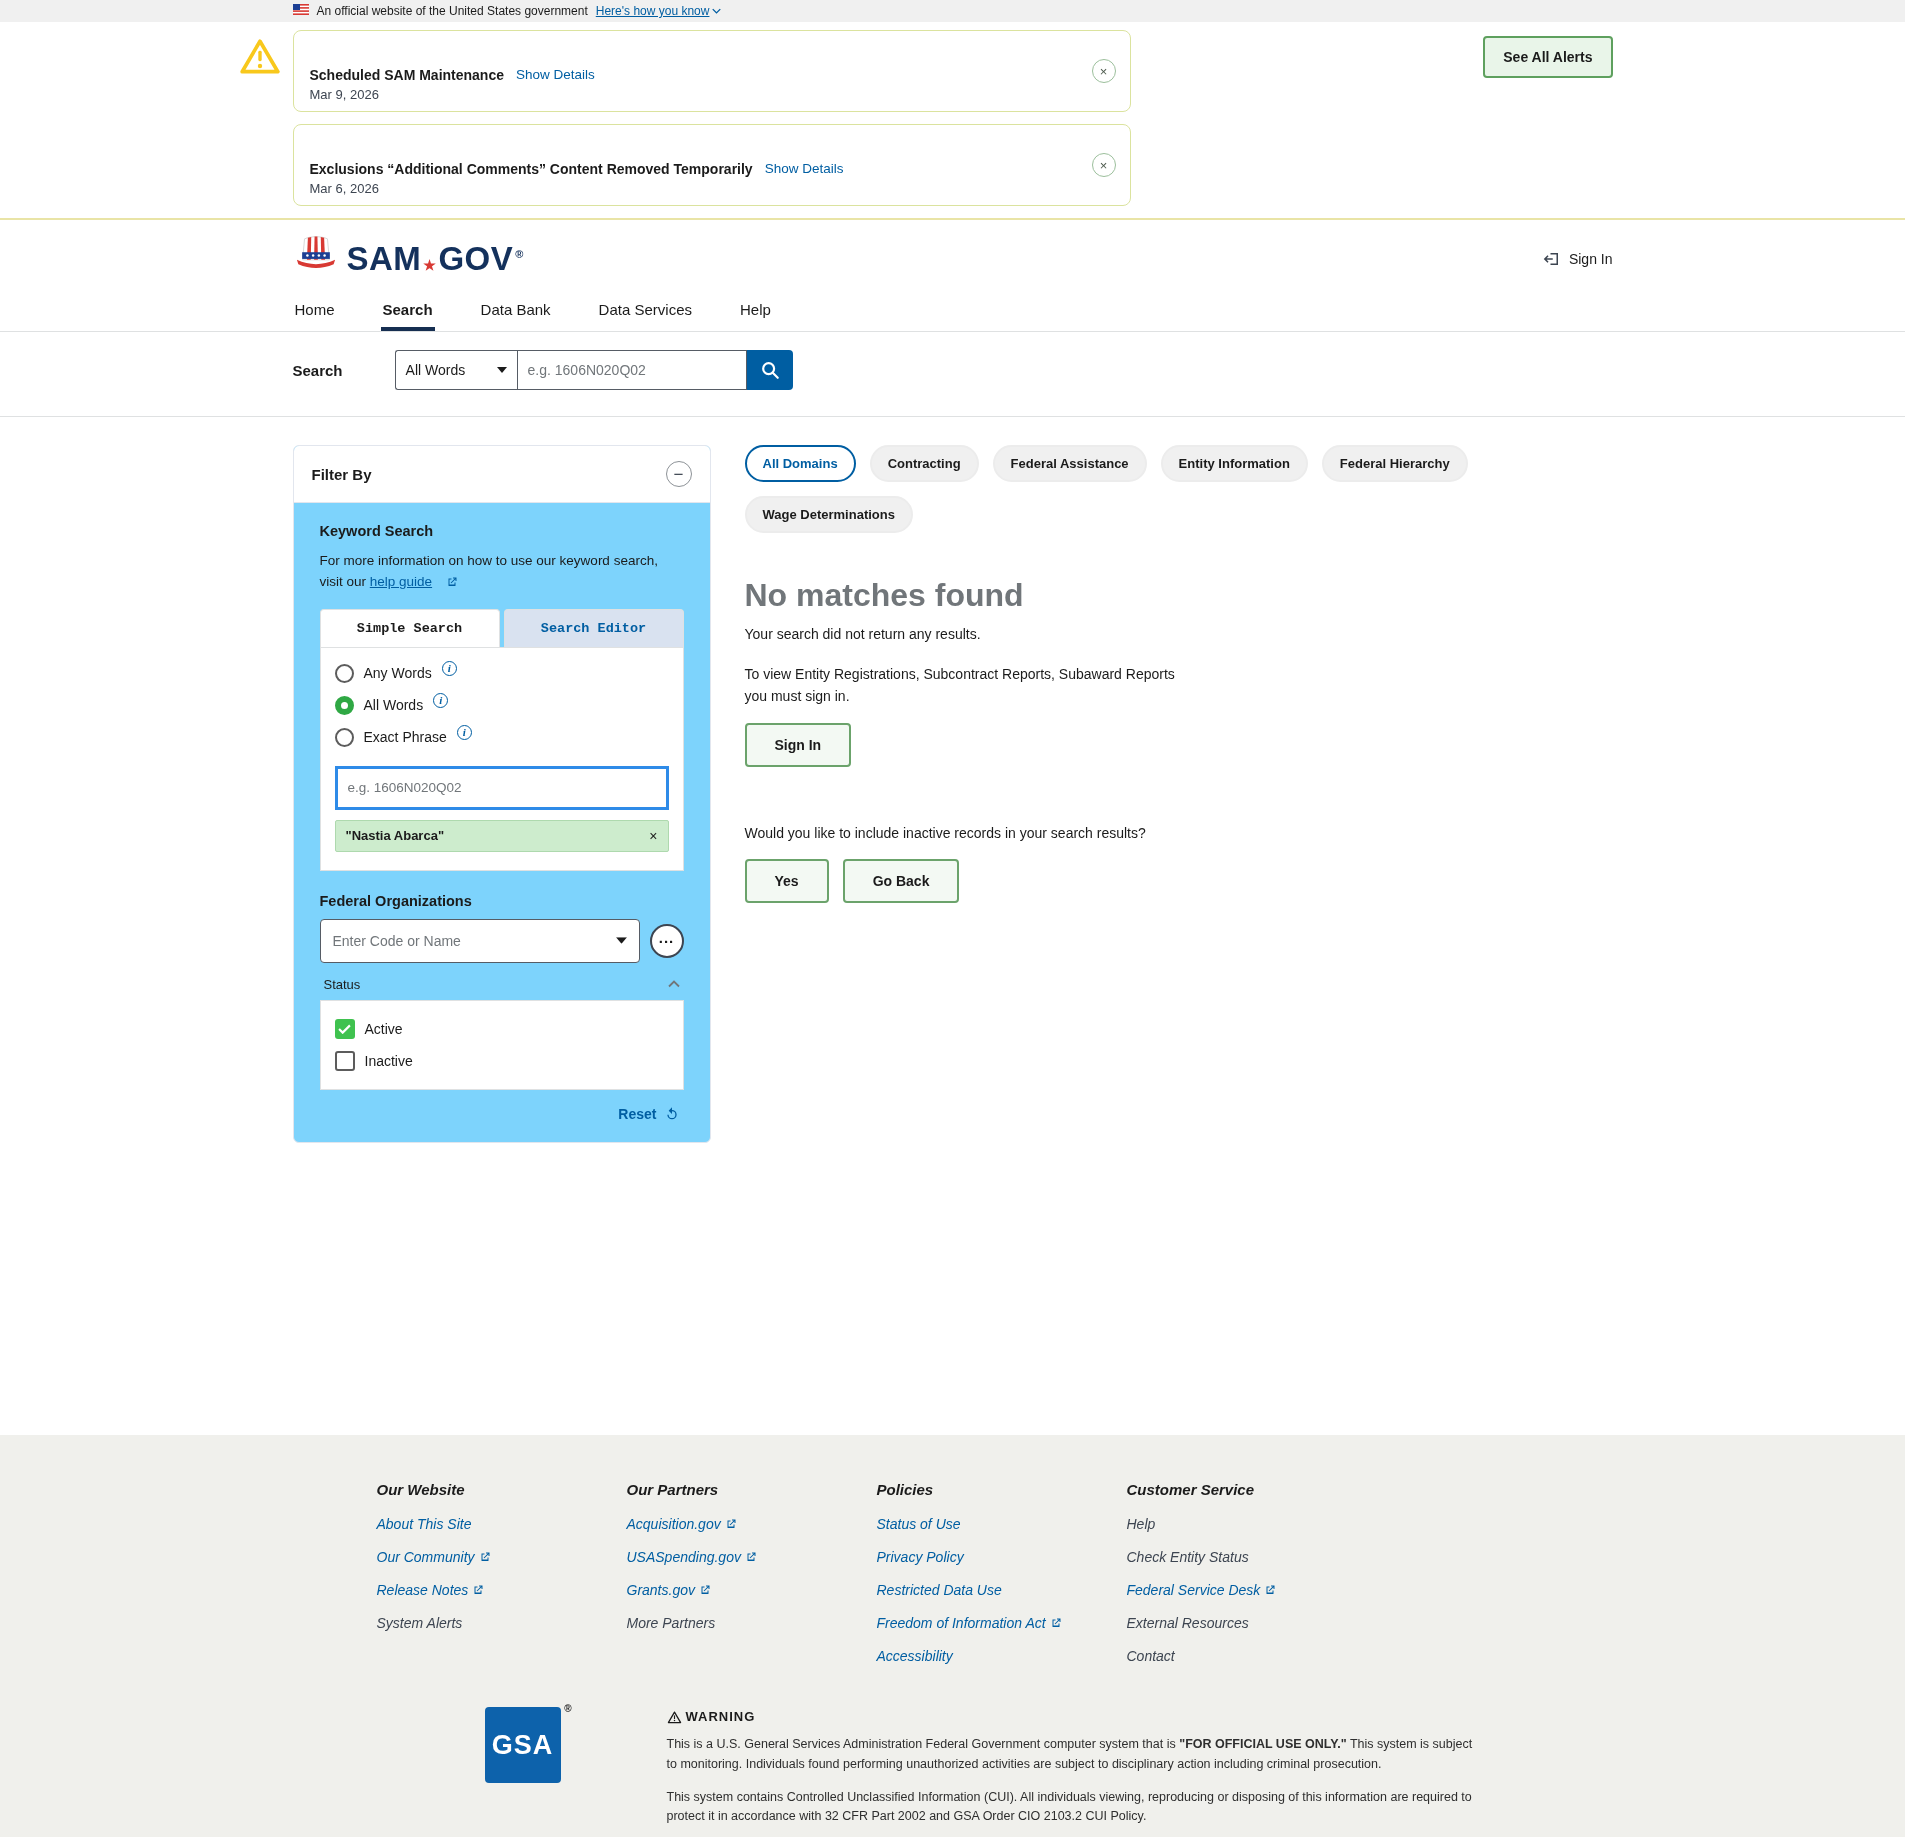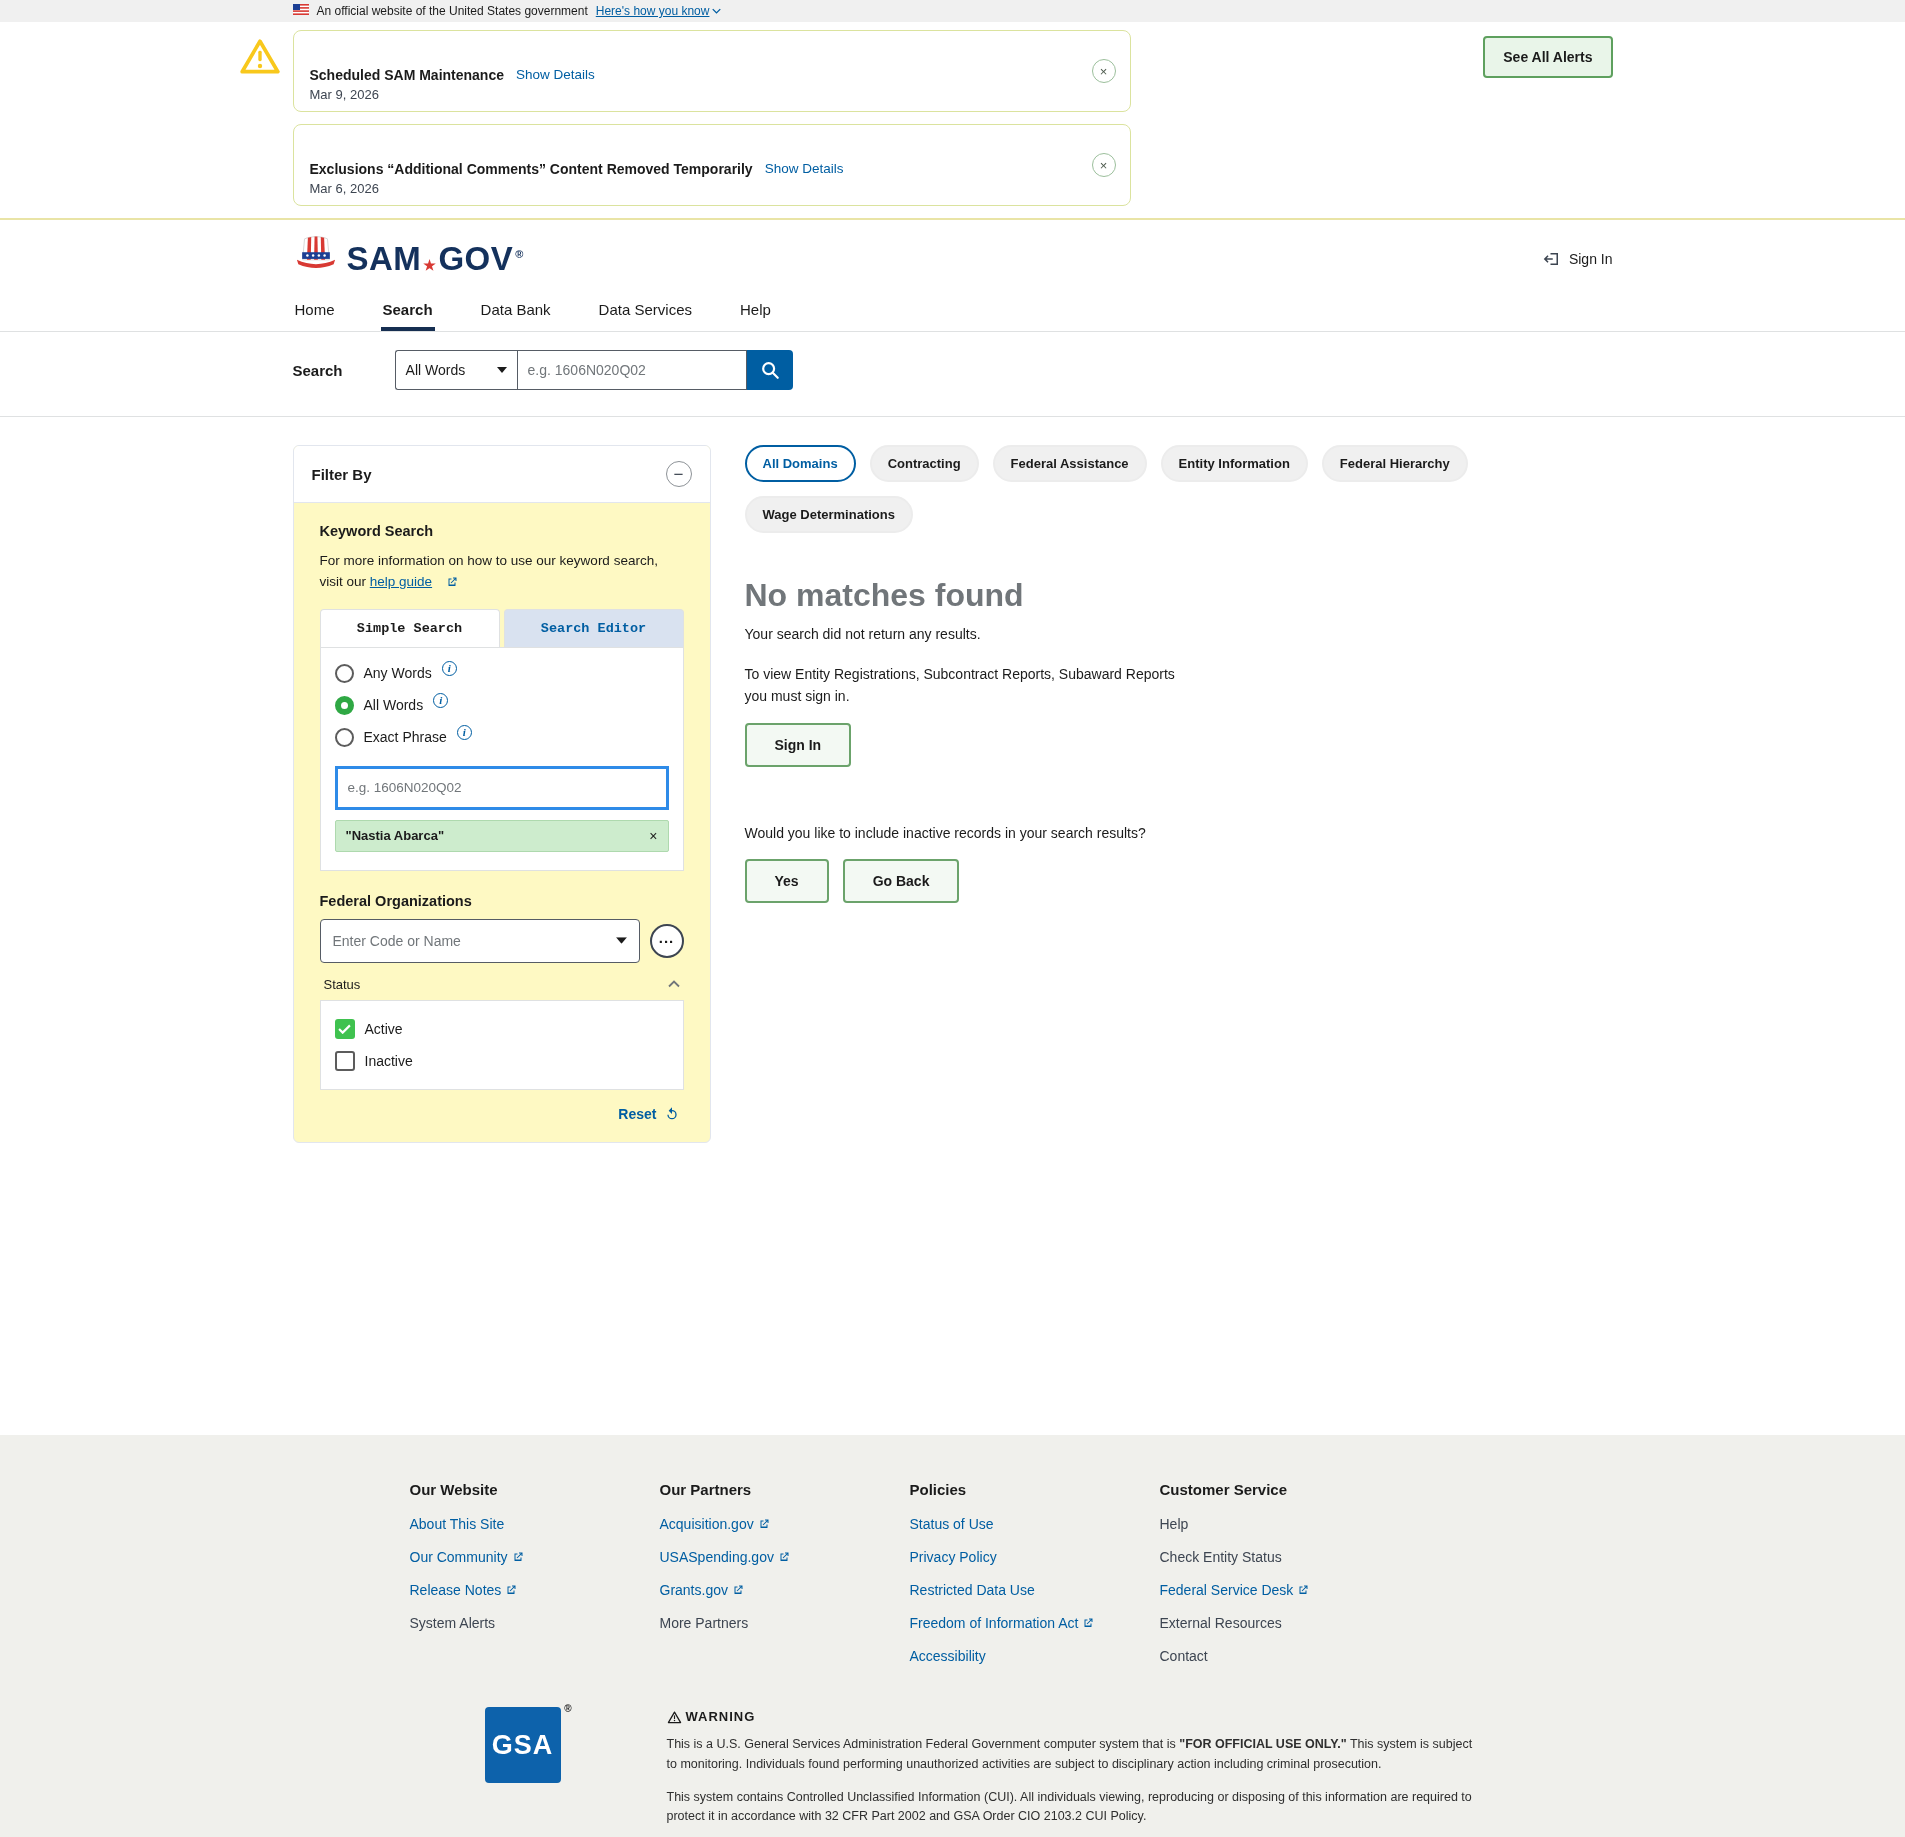--- a/index.html
+++ b/index.html
@@ -63,21 +63,21 @@
   .search-input { width:230px; height:40px; border:1px solid #565c65; padding:0 10px; font-size:14px; font-family:inherit; outline:none; }
   .search-input::placeholder { color:#71767a; }
   .search-btn { width:46px; height:40px; background:#005ea2; border:none; border-radius:0 4px 4px 0;
     display:flex; align-items:center; justify-content:center; cursor:pointer; }
 
   
   .main { min-height:1018px; }
   .main .container { display:flex; align-items:flex-start; gap:34px; padding-top:28px; }
 
   
-  .filter-panel { width:418px; background:#fef9c3; border:1px solid #e2e6ee; border-radius:6px; overflow:hidden; flex-shrink:0; }
+  .filter-panel { width:418px; background:#7dd3fc; border:1px solid #e2e6ee; border-radius:6px; overflow:hidden; flex-shrink:0; }
   .filter-header { background:#fff; display:flex; align-items:center; justify-content:space-between; padding:15px 18px; border-bottom:1px solid #e2e6ee; }
   .filter-title { font-weight:bold; font-size:15px; }
   .collapse-btn { width:26px; height:26px; border-radius:50%; border:1px solid #8d9297; background:#fff; color:#3d4551;
     display:flex; align-items:center; justify-content:center; font-size:17px; line-height:1; cursor:pointer; padding:0; }
   .filter-body { padding:20px 26px 14px; }
   .kw-heading { font-weight:bold; font-size:14.5px; margin-bottom:12px; }
   .kw-info { font-size:13.5px; line-height:1.55; }
   .help-link { color:#005ea2; text-decoration:underline; cursor:pointer; display:inline-flex; align-items:center; gap:14px; }
   .help-link svg { color:#005ea2; }
   .tabs { display:flex; gap:4px; margin-top:16px; }
@@ -127,21 +127,21 @@
   .results-sub { margin-top:12px; font-size:14px; }
   .signin-note { margin-top:22px; font-size:14px; max-width:432px; line-height:1.55; }
   .btn-green { display:inline-block; background:#f3f9f3; border:2px solid #6ba36b; border-radius:4px;
     font-weight:bold; font-size:14px; font-family:inherit; padding:12px 28px; color:#1b1b1b; cursor:pointer; }
   .signin-btn { margin-top:16px; }
   .inactive-q { margin-top:58px; font-size:14px; }
   .choice-row { display:flex; gap:14px; margin-top:18px; }
 
   
   .site-footer { background:#f0f0ec; padding:46px 0 30px; }
-  .footer-grid { display:grid; grid-template-columns:repeat(4,250px); margin-left:117px; }
+  .footer-grid { display:grid; grid-template-columns:repeat(4,250px); margin-left:84px;font-style:italic; }
   .fcol-heading { font-weight:bold; font-size:15px; margin-bottom:18px; }
   .fcol ul { list-style:none; margin:0; padding:0; }
   .fcol li { margin-bottom:17px; font-size:14px; }
   .flink-blue { color:#005ea2; cursor:pointer; display:inline-flex; align-items:center; gap:4px; }
   .flink-blue svg { color:#005ea2; }
   .flink-dark { color:#3d4551; cursor:pointer; }
   .gsa-row { display:flex; margin-left:192px; margin-top:26px; gap:106px; }
   .gsa-logo { width:76px; height:76px; background:#0d62ab; border-radius:4px; color:#fff; position:relative;
     display:flex; align-items:center; justify-content:center; font-weight:bold; font-size:27px; letter-spacing:1px; flex-shrink:0; }
   .gsa-reg { position:absolute; top:-4px; right:-12px; font-size:10px; color:#1b1b1b; }

